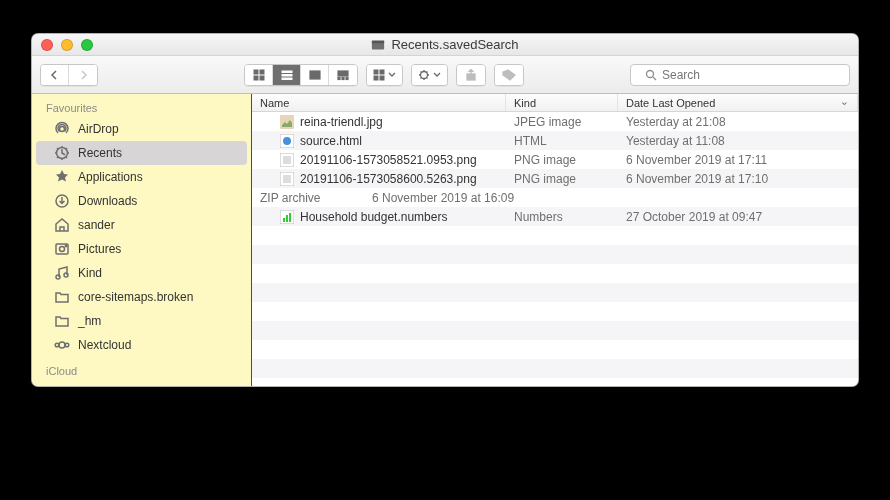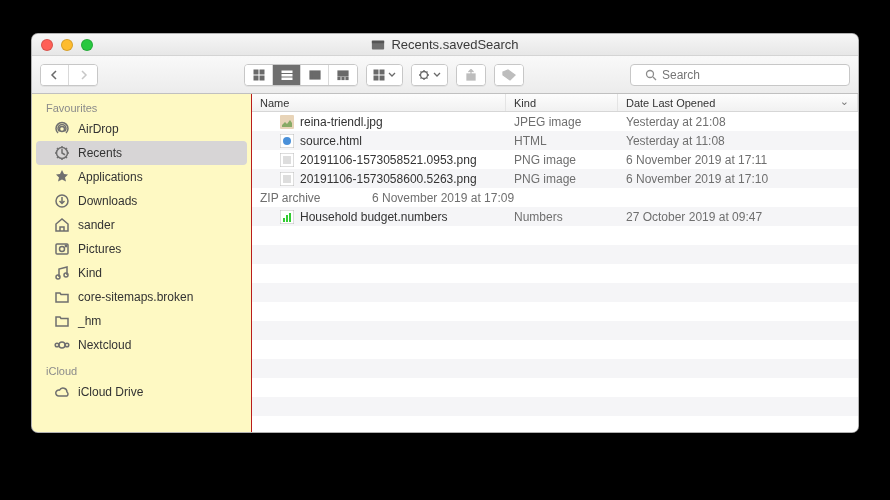--- a/index.html
+++ b/index.html
@@ -1,18 +1,18 @@
 <!DOCTYPE html>
 <html><head>
 <meta charset="utf-8">
 <style>
   * { box-sizing: border-box; margin: 0; padding: 0; font-family: -apple-system, "Helvetica Neue", Arial, sans-serif; }
   body { background: #000; width: 890px; height: 500px; overflow: hidden; }
   .window {
-    position: absolute; left: 31px; top: 33px; width: 828px; height: 400px;
+    position: absolute; left: 31px; top: 33px; width: 828px; height: 354px;
     background: #ececec; border-radius: 7px; box-shadow: 0 20px 60px rgba(0,0,0,0.5);
     display: flex; flex-direction: column; overflow: hidden;
     border: 1px solid rgba(0,0,0,0.25);
   }
   .titlebar {
     height: 22px; background: linear-gradient(#f6f6f6,#e7e7e7);
     border-bottom: 1px solid #d4d4d4; display: flex; align-items: center;
     position: relative;
   }
   .traffic { display: flex; gap: 8px; position: absolute; left: 9px; top: 5px; }
@@ -308,21 +308,21 @@
                 <rect width="14" height="14" rx="1" fill="#fff" stroke="#bbb"></rect>
                 <rect x="3" y="3" width="8" height="8" fill="#ddd"></rect>
               </svg>
               <span>20191106-1573058600.5263.png</span>
             </div>
             <div class="cell kind">PNG image</div>
             <div class="cell date">6 November 2019 at 17:10</div>
           </div>
           <div class="row">
             <div class="cell kind">ZIP archive</div>
-            <div class="cell date">6 November 2019 at 17:09</div>
+            <div class="cell date">6 November 2019 at 16:09</div>
           </div>
           <div class="row">
             <div class="cell name">
               <svg class="fico" viewBox="0 0 14 14">
                 <rect width="14" height="14" rx="1" fill="#fff" stroke="#bbb"></rect>
                 <rect x="3" y="8" width="2" height="4" fill="#3c3"></rect>
                 <rect x="6" y="5" width="2" height="7" fill="#3c3"></rect>
                 <rect x="9" y="3" width="2" height="9" fill="#3c3"></rect>
               </svg>
               <span>Household budget.numbers</span>

